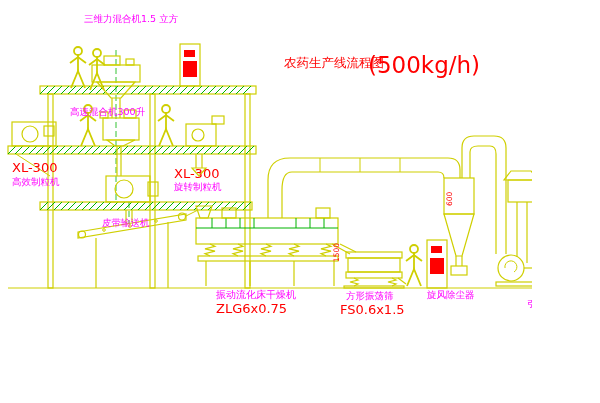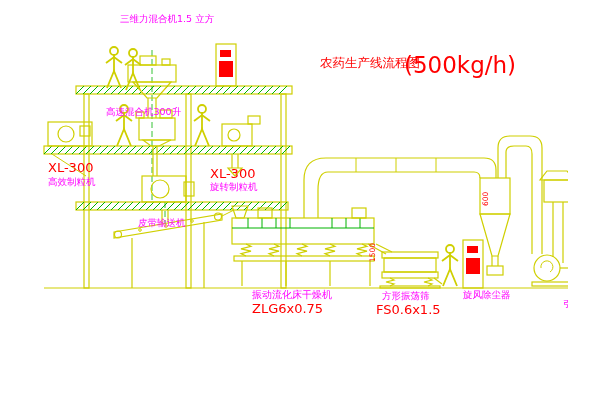--- a/index.html
+++ b/index.html
@@ -1,16 +1,16 @@
 <!DOCTYPE html>
 <html><head>
 <meta charset="utf-8">
 <style>
   html,body{margin:0;padding:0;background:#ffffff;}
-  .stage{position:relative;width:532px;height:403px;background:#ffffff;overflow:hidden;padding-left:36px;}
+  .stage{position:relative;width:532px;height:403px;background:#ffffff;overflow:hidden;}
   svg text{font-family:"DejaVu Sans",sans-serif;}
   .y{stroke:#cfcf00;fill:none;stroke-width:1.2;}
   .yt{stroke:#cfcf00;fill:none;stroke-width:1;}
   .g{stroke:#00b300;fill:none;stroke-width:1;}
   .gd{stroke:#00b300;fill:none;stroke-width:0.8;stroke-dasharray:6 3;}
   .rf{fill:#ff0000;stroke:none;}
   .person{stroke:#cfcf00;fill:none;stroke-width:1.8;}
   .tm{fill:#ff00ff;font-size:9.5px;}
   .tm10{fill:#ff00ff;font-size:10px;}
   .trm{fill:#ff0000;font-size:13px;}

